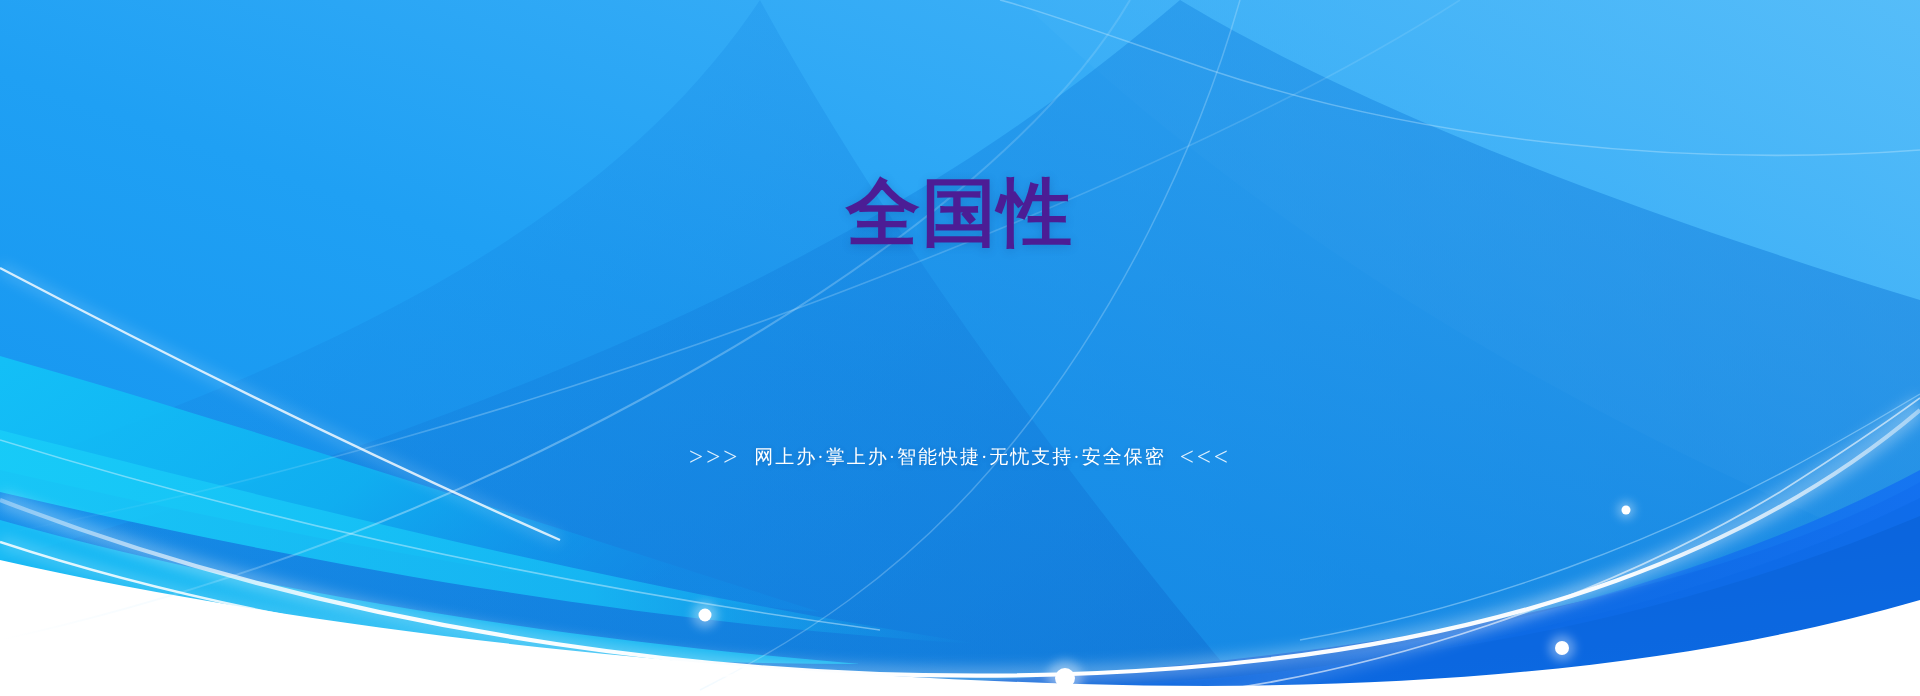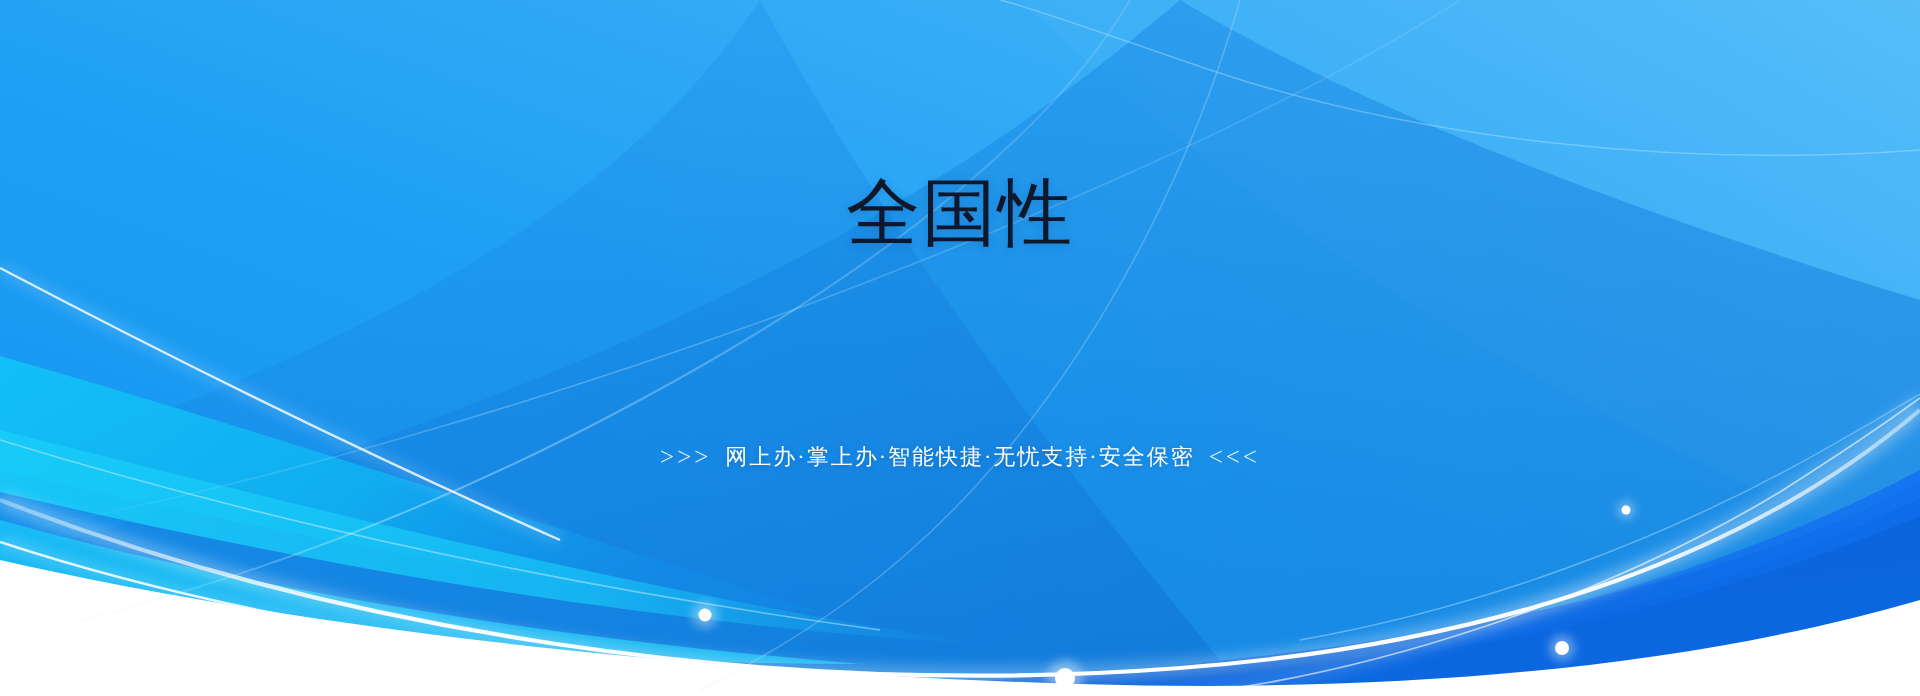--- a/index.html
+++ b/index.html
@@ -29,24 +29,24 @@
     display: flex;
     flex-direction: column;
     align-items: center;
   }
   .headline-1 {
     position: absolute;
     top: 176px;
     left: 0;
     right: 0;
     text-align: center;
-    color: #0f172a;
+    color: #4c1d95;
     font-size: 74px;
     line-height: 1;
-    font-weight: normal;
+    font-weight: bold;
     letter-spacing: 2px;
     font-family: "Liberation Sans", "DejaVu Sans", sans-serif;
     text-shadow: 0 2px 10px rgba(0, 50, 120, 0.22);
     white-space: nowrap;
   }
   .headline-2 {
     position: absolute;
     top: 264px;
     left: 0;
     right: 0;
@@ -74,21 +74,21 @@
   .sub-arrow {
     color: #eaf6ff;
     font-size: 25px;
     line-height: 1;
     letter-spacing: 3px;
     font-family: "Liberation Serif", "DejaVu Serif", serif;
     opacity: 0.95;
   }
   .subtitle-text {
     color: #ffffff;
-    font-size: 22px;
+    font-size: 19px;
     line-height: 1;
     letter-spacing: 2px;
     font-family: "Liberation Serif", "DejaVu Serif", serif;
     text-shadow: 0 1px 5px rgba(0, 50, 120, 0.25);
   }
 </style>
 </head>
 <body>
 
 <div id="banner">

